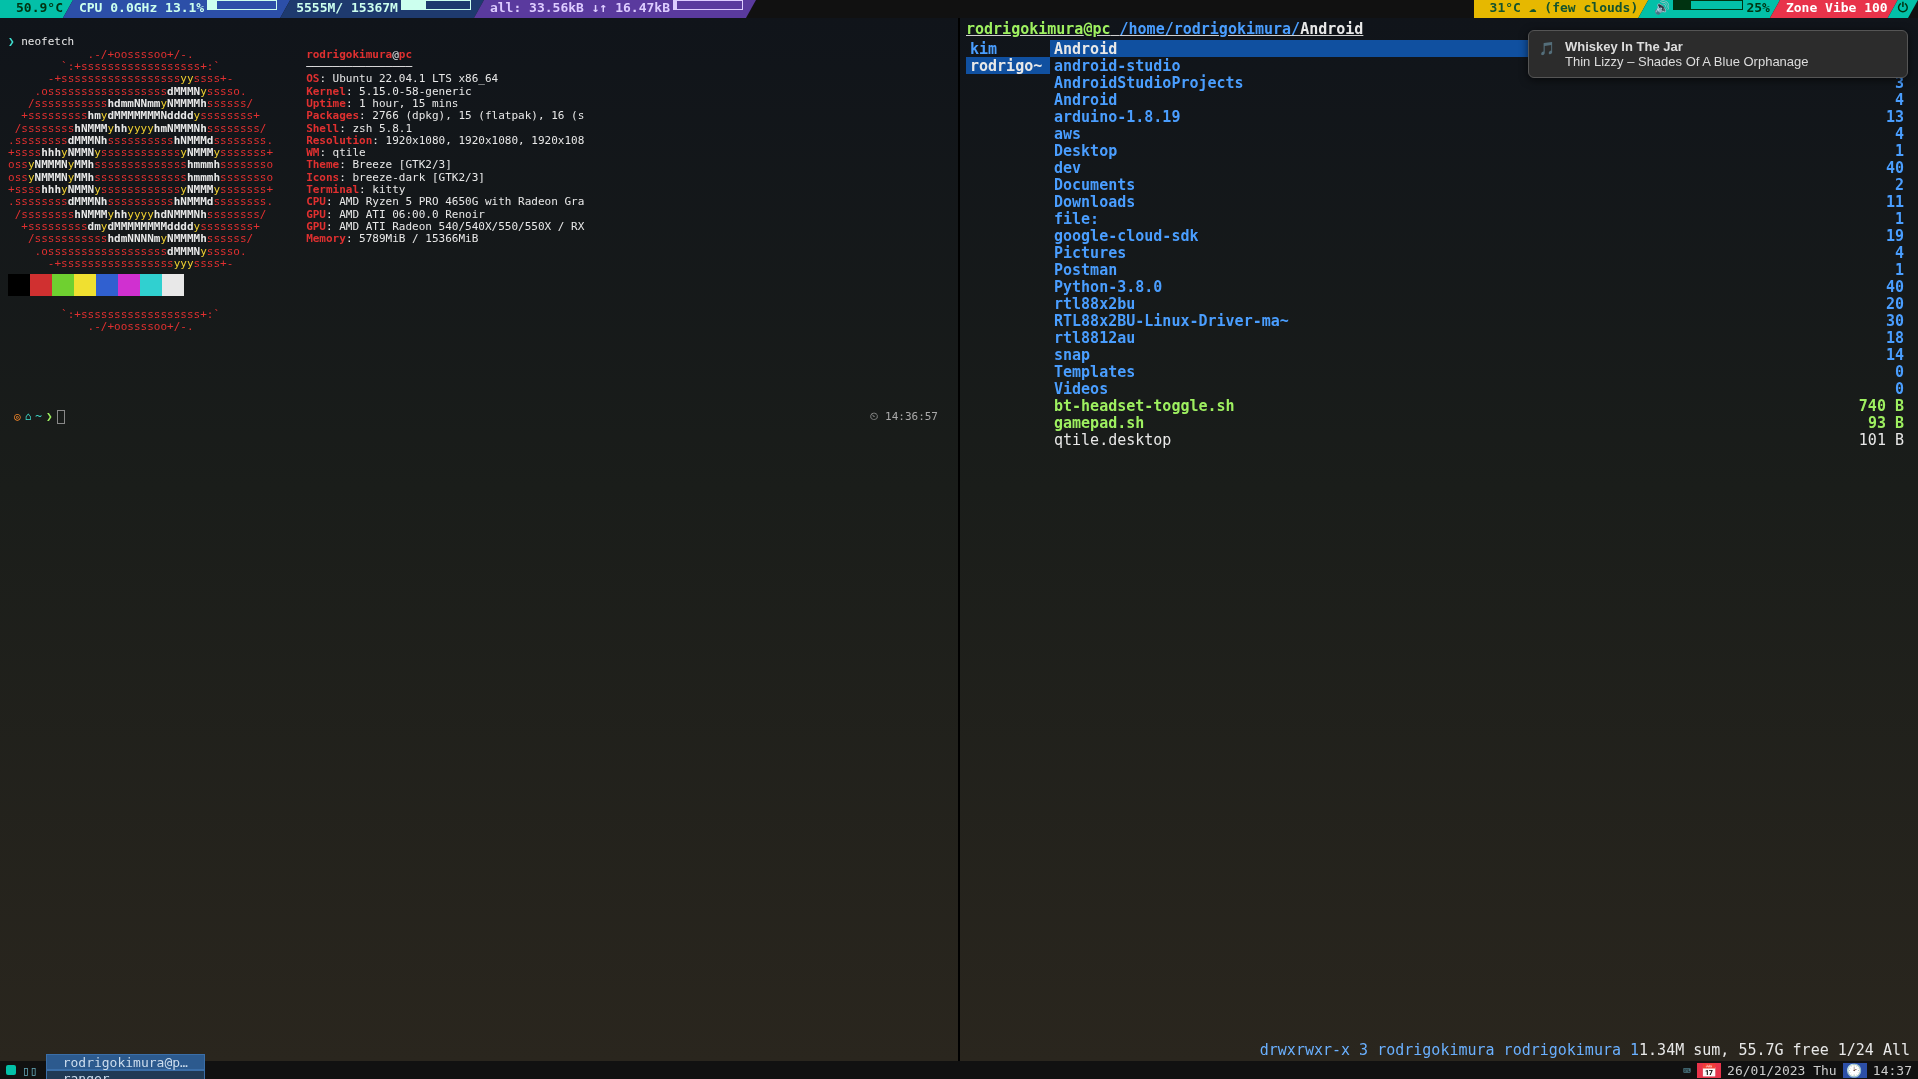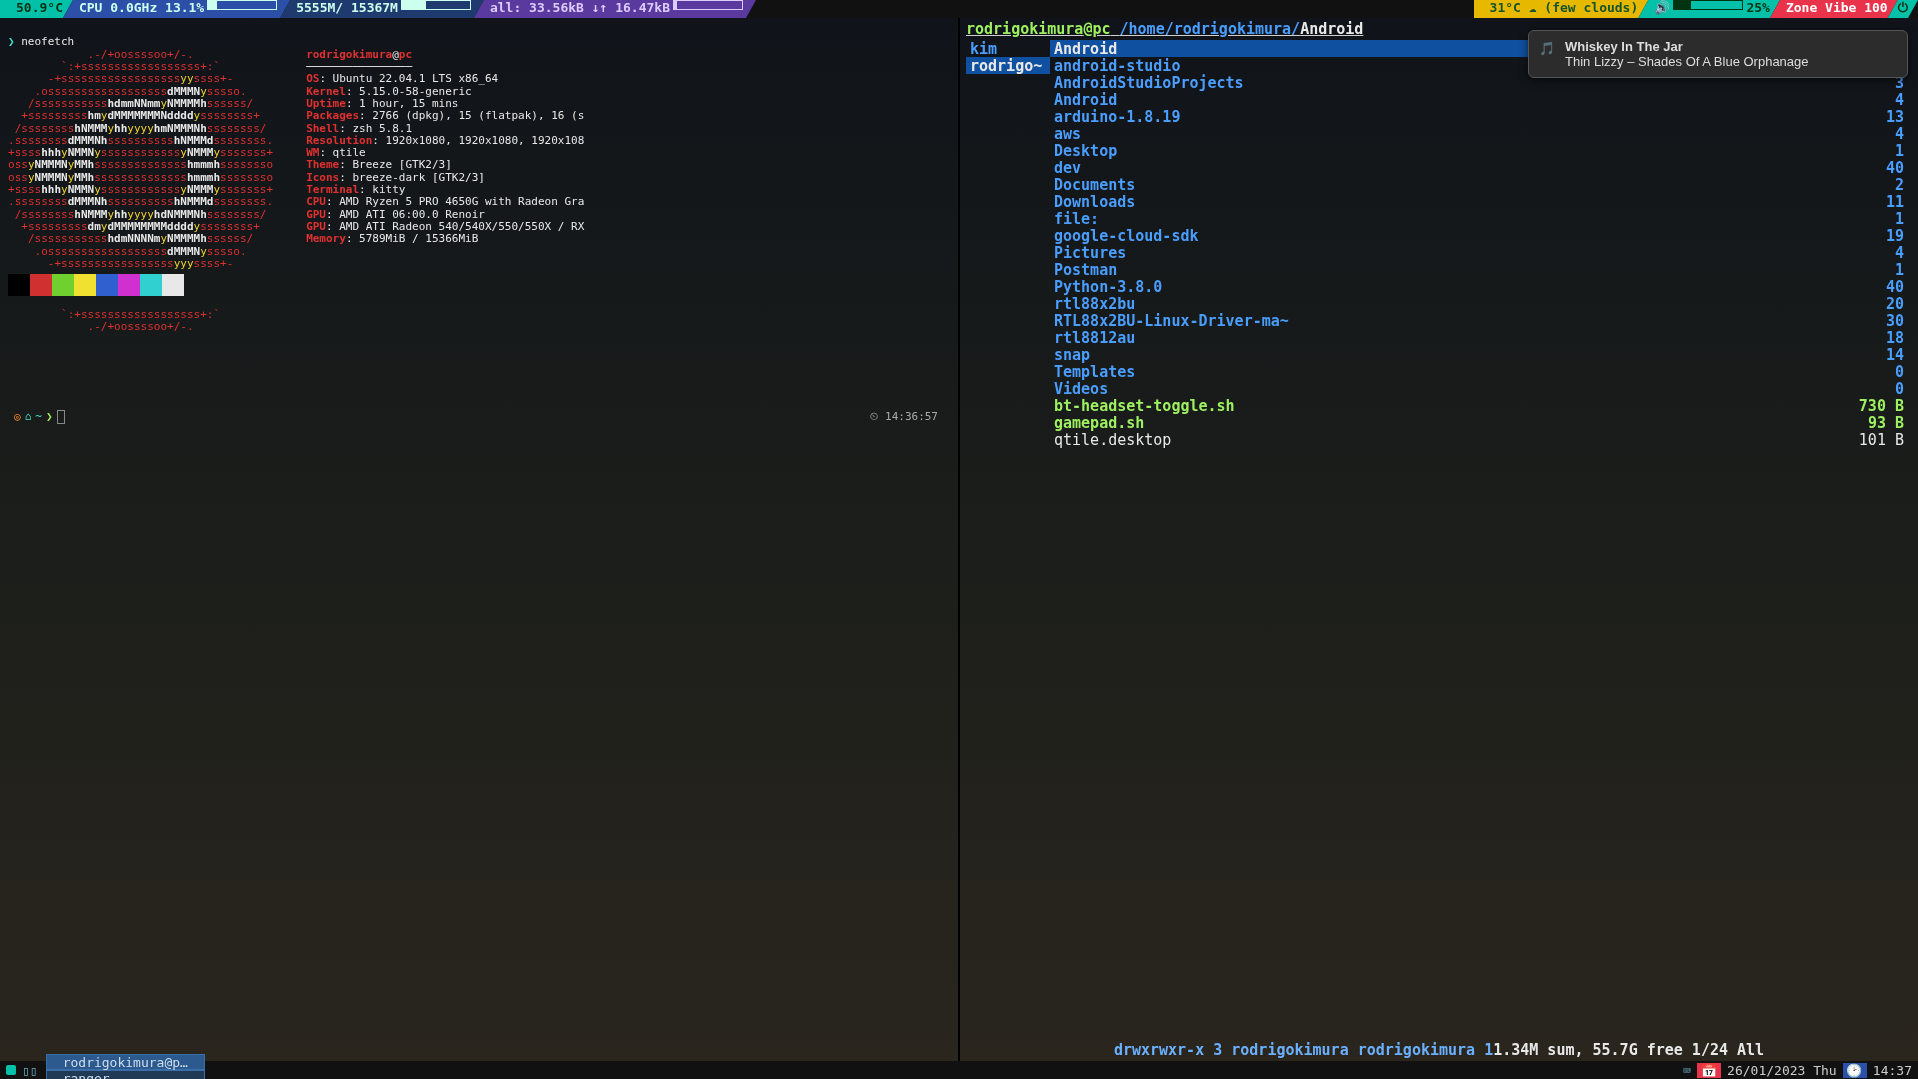--- a/index.html
+++ b/index.html
@@ -42,21 +42,21 @@
 .swatch-row{display:flex;margin-top:4px;}
 .swatch{width:22px;height:22px;}
 .promptclock{position:absolute;right:14px;color:#aaa;}
 
 .rangerhead{background:transparent;padding:2px 6px;font-weight:bold;text-decoration:underline;}
 .rcol{display:flex;}
 .rc-left{width:90px;padding-left:6px;}
 .rc-right{flex:1;padding-right:10px;}
 .rrow{display:flex;justify-content:space-between;padding:0 4px;height:17px;align-items:center;}
 .rsel{background:#1050a0;color:#fff;}
-.rstatus{position:absolute;bottom:0;left:0;right:0;padding:2px 8px;color:#6ab0ff;display:flex;justify-content:center;font-size:15px;font-weight:bold;}
+.rstatus{position:absolute;bottom:0;left:0;right:0;padding:2px 8px;color:#6ab0ff;display:flex;justify-content:flex-end;font-size:15px;}
 
 .notif{position:absolute;top:30px;right:10px;width:380px;background:#2c2c2c;border:1px solid #555;border-radius:6px;padding:8px 10px 8px 36px;color:#ddd;font-family:sans-serif;font-size:13px;box-shadow:0 2px 8px rgba(0,0,0,.6);}
 .notif::before{content:"🎵";position:absolute;left:10px;top:10px;}
 
 .bottombar{position:absolute;bottom:0;left:0;right:0;height:18px;background:#111;display:flex;align-items:center;font-size:13px;}
 .task{background:#203a55;border:1px solid #3a6ea8;padding:0 16px;height:16px;display:flex;align-items:center;color:#cde;margin-right:4px;}
 .task.active{background:#2c5a8e;}
 .botright{margin-left:auto;display:flex;align-items:center;gap:6px;padding-right:6px;color:#ccc;}
 .redblock{background:#e8334a;color:#fff;padding:0 4px;}
 .blueblock{background:#2c4fa8;color:#fff;padding:0 4px;}
@@ -233,21 +233,21 @@
           <div class="rrow">
             <span class="blue bold">Templates</span>
             <span class="blue bold">0</span>
           </div>
           <div class="rrow">
             <span class="blue bold">Videos</span>
             <span class="blue bold">0</span>
           </div>
           <div class="rrow">
             <span class="lime bold">bt-headset-toggle.sh</span>
-            <span class="lime bold">730 B</span>
+            <span class="lime bold">740 B</span>
           </div>
           <div class="rrow">
             <span class="lime bold">gamepad.sh</span>
             <span class="lime bold">93 B</span>
           </div>
           <div class="rrow">
             <span class="white">qtile.desktop</span>
             <span class="white">101 B</span>
           </div>
         </div>

